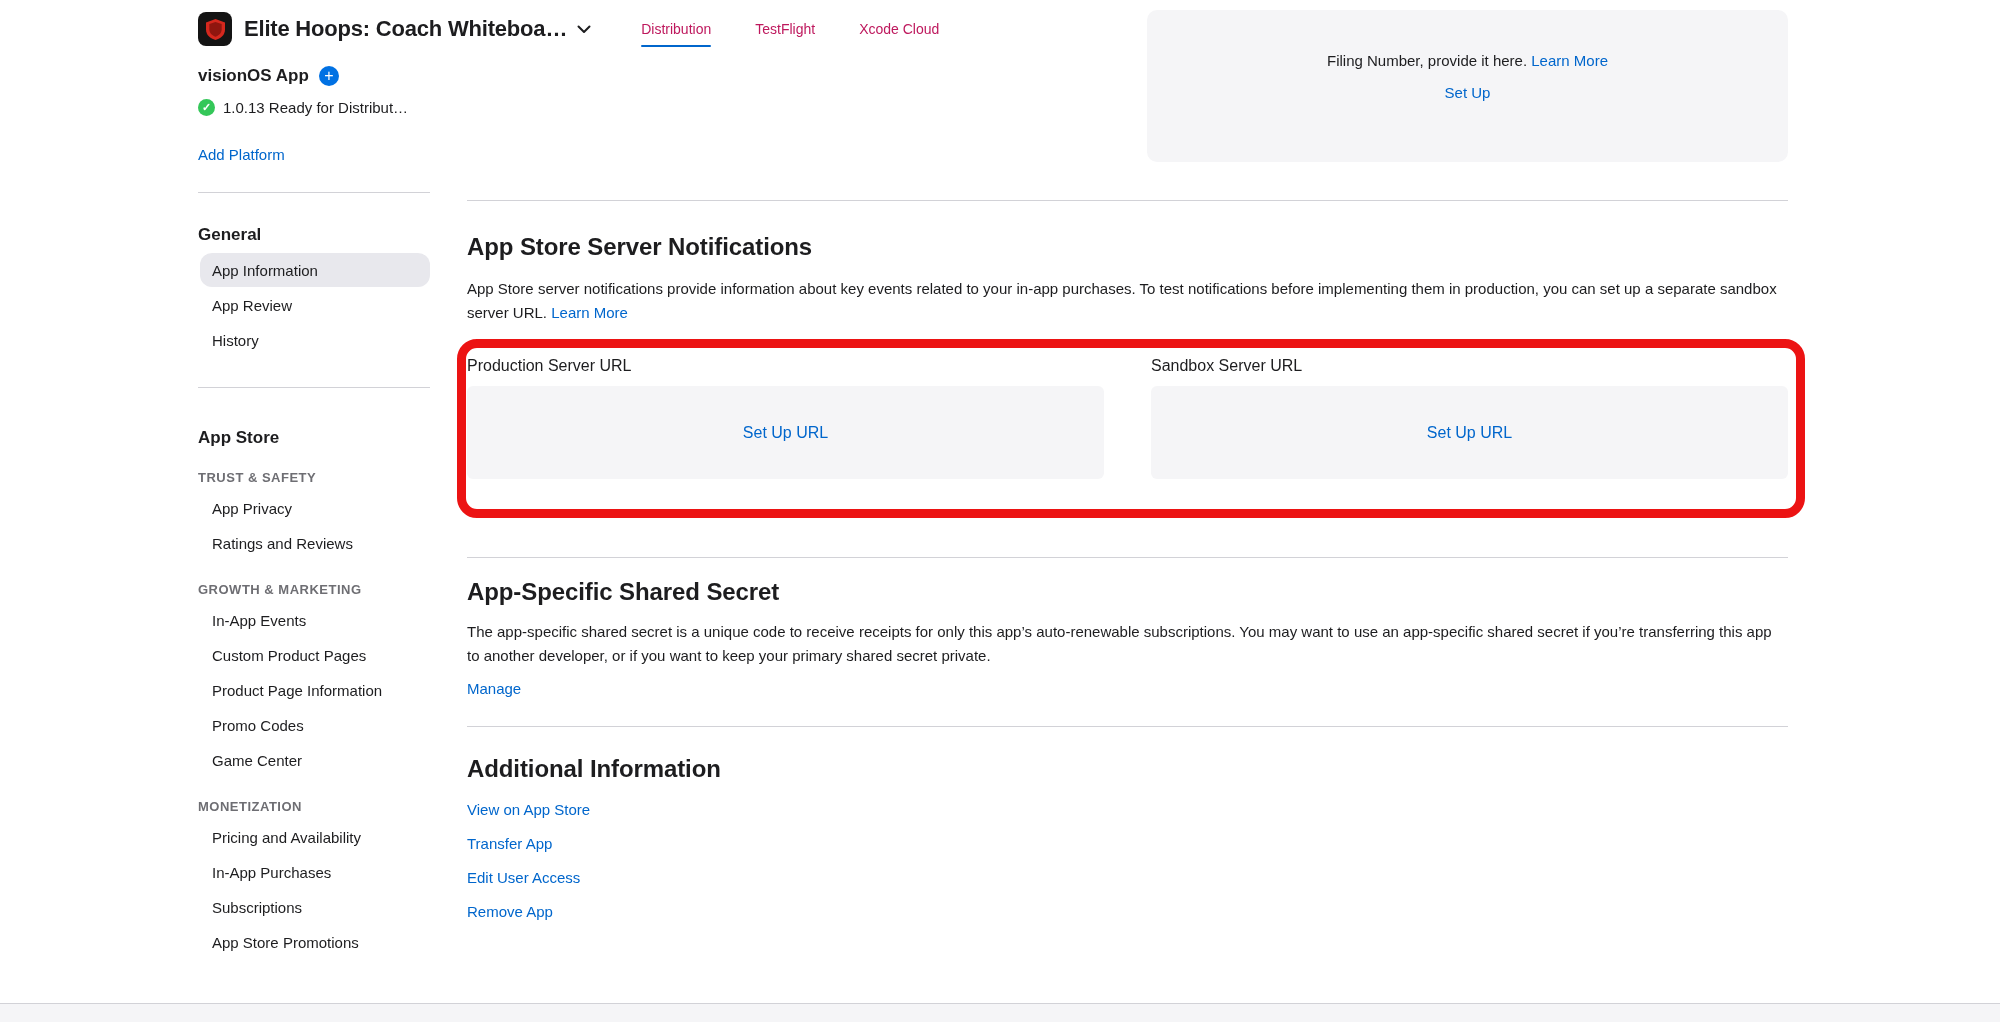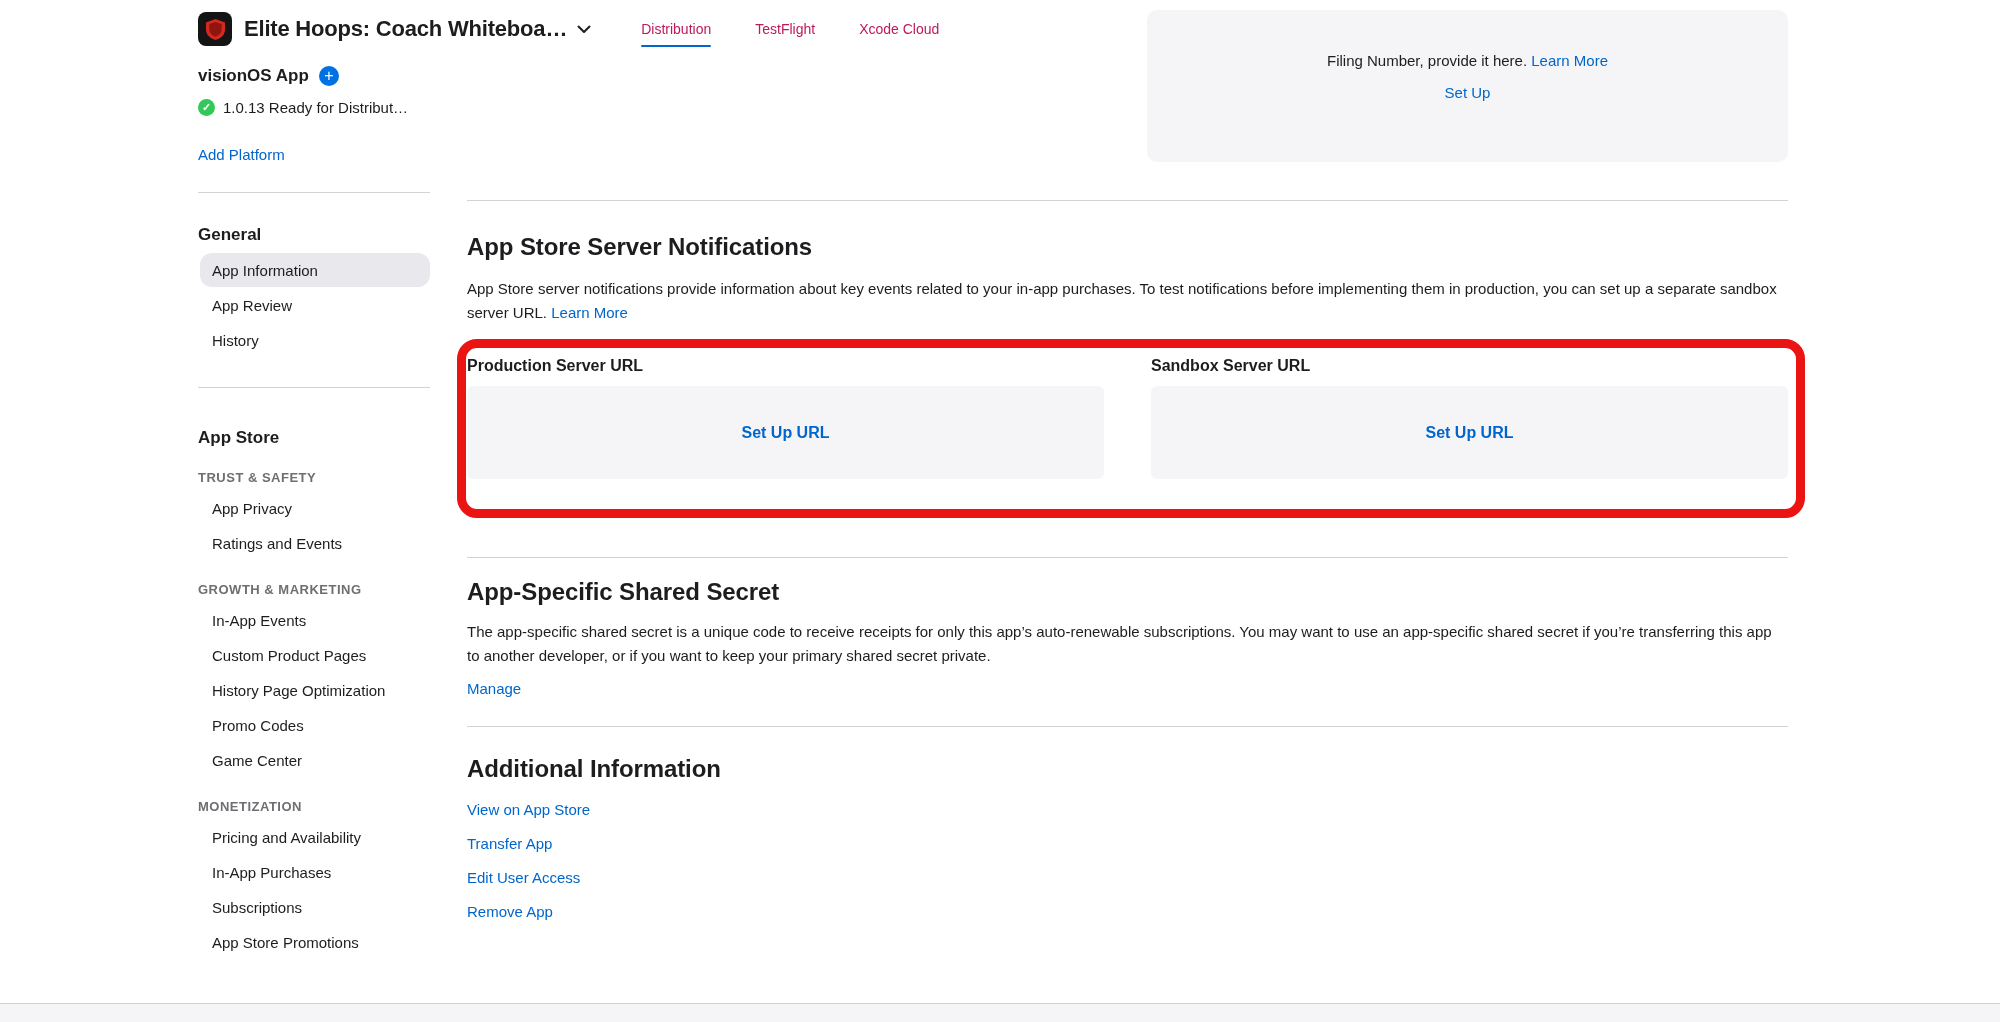--- a/index.html
+++ b/index.html
@@ -76,21 +76,21 @@
   .main-divider.d2 { margin-top: 78px; }
   .main-divider.d3 { margin-top: 28px; }
   .section-heading { margin: 32px 0 0 0; font-size: 24px; font-weight: 700; letter-spacing: -0.1px; }
   .section-heading.h2b { margin-top: 20px; }
   .section-heading.h3b { margin-top: 28px; }
   .section-desc { margin: 16px 0 0 0; font-size: 15px; line-height: 24px; max-width: 1321px; }
   .section-desc.p2 { margin-top: 14px; }
   .manage-link { display: inline-block; margin-top: 12px; font-size: 15px; }
 
   .server-row { position: relative; display: flex; gap: 47px; margin-top: 30px; }
-  .server-col { flex: 1; min-width: 0; font-weight: bold; }
+  .server-col { flex: 1; min-width: 0; }
   .server-label { font-size: 16px; line-height: 22px; }
   .server-panel {
     margin-top: 9px; height: 93px; background: #f5f5f7; border-radius: 6px;
     display: flex; align-items: center; justify-content: center; font-size: 16px;
   }
   .red-annotation {
     position: absolute; left: -10px; right: -17px; top: -16px; bottom: -39px;
     border: 9px solid #ec1313; border-radius: 20px; pointer-events: none; z-index: 2;
   }
 
@@ -162,28 +162,28 @@
         <a class="side-item">History</a>
       </nav>
 
       <hr class="side-divider" style="margin-top:30px;">
 
       <div class="side-heading" style="margin-top:40px;">App Store</div>
 
       <div class="group-label">TRUST &amp; SAFETY</div>
       <nav>
         <a class="side-item">App Privacy</a>
-        <a class="side-item">Ratings and Events</a>
+        <a class="side-item">Ratings and Reviews</a>
       </nav>
 
       <div class="group-label">GROWTH &amp; MARKETING</div>
       <nav>
         <a class="side-item">In-App Events</a>
         <a class="side-item">Custom Product Pages</a>
-        <a class="side-item">History Page Optimization</a>
+        <a class="side-item">Product Page Information</a>
         <a class="side-item">Promo Codes</a>
         <a class="side-item">Game Center</a>
       </nav>
 
       <div class="group-label">MONETIZATION</div>
       <nav>
         <a class="side-item">Pricing and Availability</a>
         <a class="side-item">In-App Purchases</a>
         <a class="side-item">Subscriptions</a>
         <a class="side-item">App Store Promotions</a>

